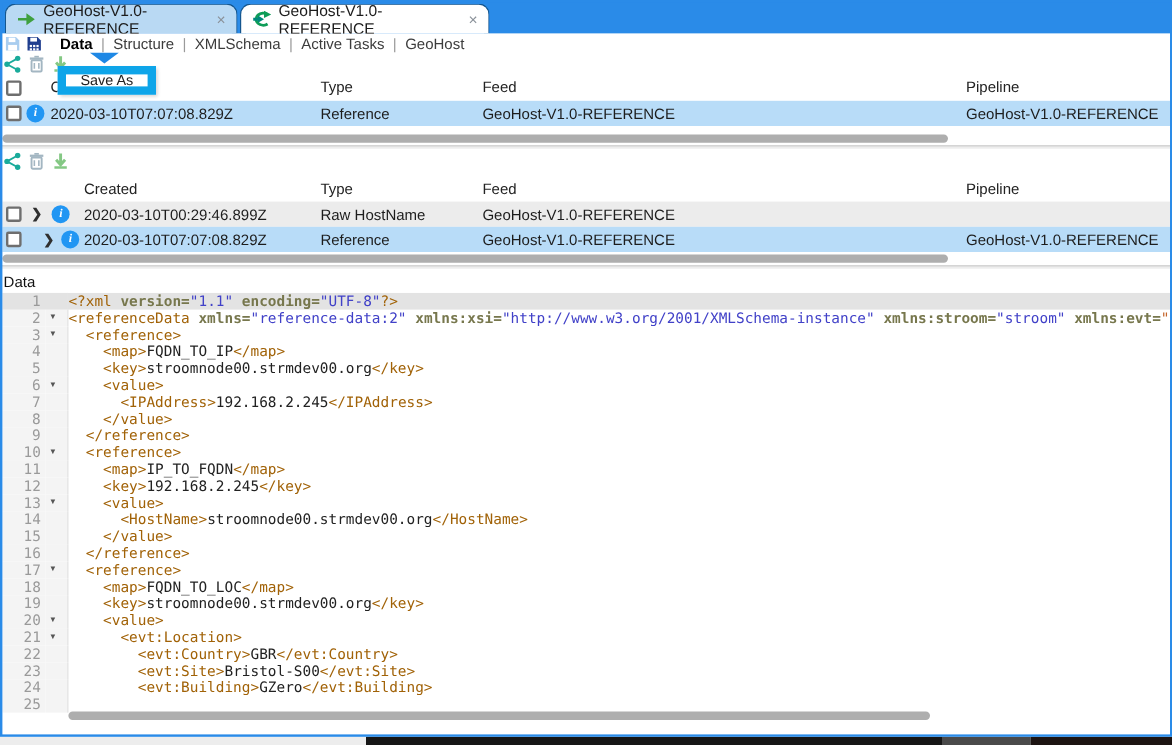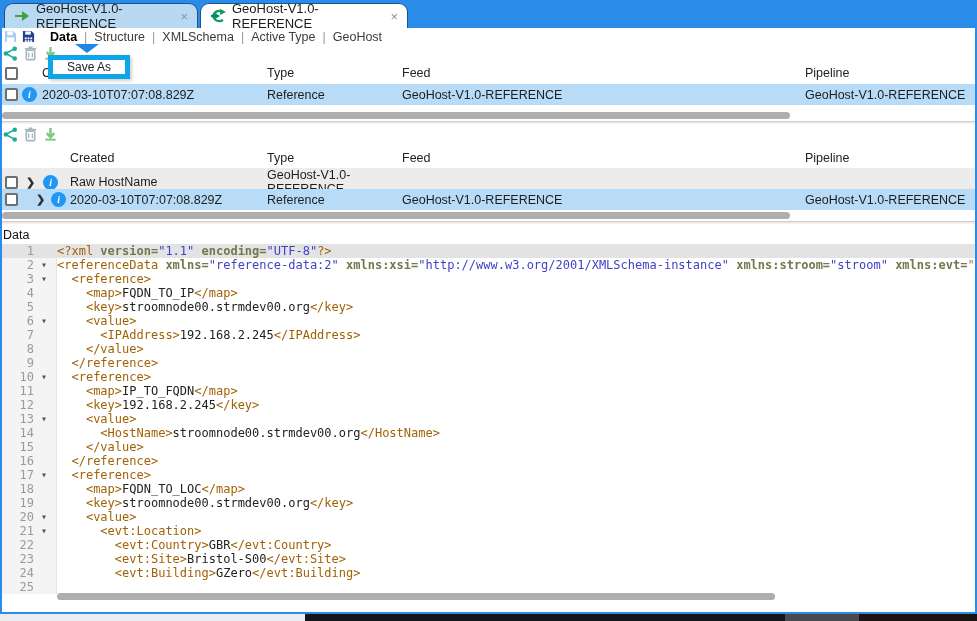--- a/index.html
+++ b/index.html
@@ -52,21 +52,21 @@
           justify-content:center; flex:0 0 auto; }
   .chev { font-size:11px; font-weight:bold; color:#2f2f2f; cursor:pointer; }
   .t1 .info { margin-left:4px; }
   .r-ind0 .chev { margin-left:8px; } .r-ind0 .info { margin-left:8px; }
   .r-ind1 .chev { margin-left:18px; } .r-ind1 .info { margin-left:6px; }
 
   .hscroll { position:absolute; height:7px; border-radius:4px; background:#aeaeae; cursor:pointer; }
 
   
   .tooltip { position:absolute; left:48px; top:55px; min-width:82px; height:24px; background:#fff;
-             border:5px solid #0ea5e9; z-index:30; display:flex; align-items:center; justify-content:center;
+             border:7px solid #0ea5e9; z-index:30; display:flex; align-items:center; justify-content:center;
              font-size:12px; color:#222; box-shadow:2px 2px 3px rgba(0,0,0,.18); padding:0 8px; }
   .tip-caret { position:absolute; left:75px; top:44px; width:0; height:0; z-index:31;
                border-left:12px solid transparent; border-right:12px solid transparent;
                border-top:9px solid #1e88e5; }
 
   
   .data-title { position:absolute; left:3px; top:228px; font-size:12.5px; color:#111; }
   .editor { position:absolute; left:2px; top:244px; width:975px; height:350px; overflow:hidden;
             font:12px/14px "DejaVu Sans Mono",monospace; white-space:pre; }
   .code-line { display:grid; grid-template-columns:36px 19px 1fr; height:14px; }
@@ -127,21 +127,21 @@
         <rect x="6" y="11" width="2" height="2" fill="#ffffff"></rect>
         <rect x="9" y="11" width="2" height="2" fill="#ffffff"></rect>
     </svg>
     <div class="mitems">
       <span class="mitem active">Data</span>
       <span class="msep">|</span>
       <span class="mitem">Structure</span>
       <span class="msep">|</span>
       <span class="mitem">XMLSchema</span>
       <span class="msep">|</span>
-      <span class="mitem">Active Type</span>
+      <span class="mitem">Active Tasks</span>
       <span class="msep">|</span>
       <span class="mitem">GeoHost</span>
     </div>
   </div>
 
   <div class="toolbar" style="left:3px; top:46px;">
     <svg viewBox="0 0 16 16">
       <circle cx="3" cy="8" r="2.4" fill="#1aab9b"></circle>
         <circle cx="12.5" cy="2.8" r="2.4" fill="#1aab9b"></circle>
         <circle cx="12.5" cy="13.2" r="2.4" fill="#1aab9b"></circle>
@@ -211,20 +211,21 @@
     <span>Type</span>
     <span>Feed</span>
     <span>Pipeline</span>
   </div>
   <div class="row alt g2 r-ind0" style="top:168px;">
     <span class="prefix">
         <span class="cb"></span>
         <span class="chev">❯</span>
         <span class="info">i</span>
       </span>
+    <span>2020-03-10T00:29:46.899Z</span>
     <span>Raw HostName</span>
     <span>GeoHost-V1.0-REFERENCE</span>
     <span></span>
   </div>
   <div class="row sel g2 r-ind1" style="top:189px;">
     <span class="prefix">
         <span class="cb"></span>
         <span class="chev">❯</span>
         <span class="info">i</span>
       </span>

